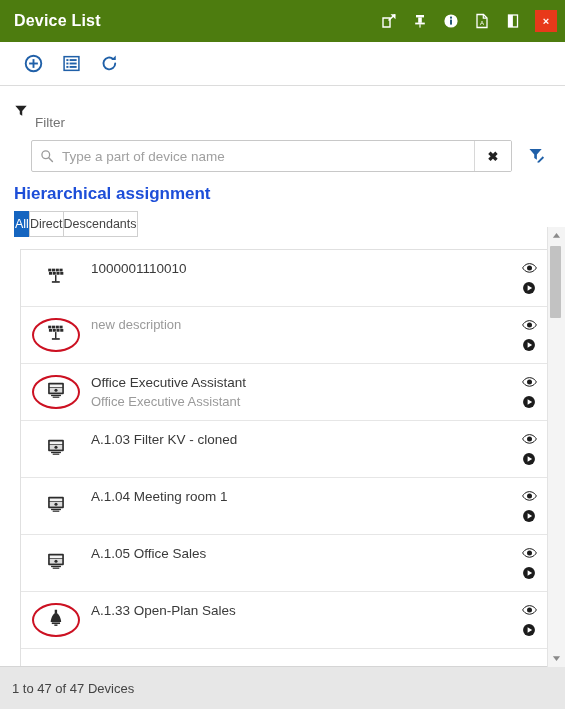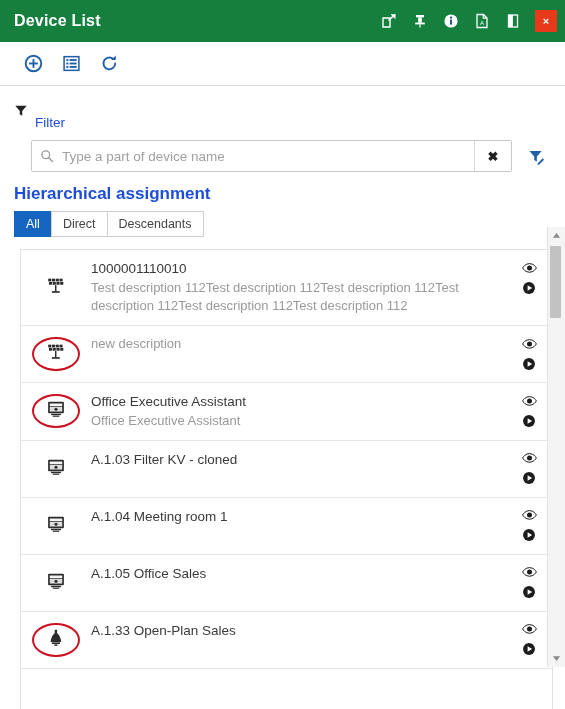--- a/index.html
+++ b/index.html
@@ -19,21 +19,21 @@
     height: 709px;
     display: flex;
     flex-direction: column;
     position: relative;
     background: #fff;
   }
 
   
   .titlebar {
     height: 42px;
-    background: #15803d;
+    background: #4d7c0f;
     display: flex;
     align-items: center;
     justify-content: space-between;
     padding: 0 0 0 14px;
     flex: 0 0 auto;
   }
   .titlebar-title {
     color: #ffffff;
     font-size: 16px;
     font-weight: bold;
@@ -95,27 +95,27 @@
     flex: 0 0 auto;
     background: #fff;
   }
   .filter-head {
     display: flex;
     align-items: center;
     margin-bottom: 10px;
   }
   .filter-head-label {
     font-size: 13.5px;
-    color: #1d4ed8;
+    color: #737373;
     margin-left: 7px;
     margin-top: 19px;
   }
   .search-row {
     display: flex;
-    align-items: flex-end;
+    align-items: flex-start;
     padding-left: 17px;
   }
   .search-box {
     flex: 1 1 auto;
     display: flex;
     align-items: stretch;
     border: 1px solid #c8c8c8;
     height: 30px;
     background: #fff;
     border-radius: 2px;
@@ -170,21 +170,21 @@
     margin: 12px 0 7px 0;
   }
   .segmented {
     display: flex;
     height: 26px;
     margin-bottom: 12px;
   }
   .seg {
     border: 1px solid #cfcfcf;
     border-right: 0;
-    padding: 0 11px;
+    padding: 0 0;
     display: flex;
     align-items: center;
     justify-content: center;
     font-size: 12.5px;
     color: #444;
     background: #fff;
     cursor: pointer;
     box-sizing: border-box;
   }
   .seg:last-child { border-right: 1px solid #cfcfcf; }
@@ -464,21 +464,20 @@
                   <rect x="8.4" y="7.6" width="3.4" height="3"></rect>
                   <rect x="12.5" y="7.6" width="3.4" height="3"></rect>
                   <rect x="16.6" y="7.6" width="3.4" height="3"></rect>
                   <rect x="10.9" y="11" width="1.6" height="7"></rect>
                   <rect x="7.5" y="17.6" width="8.6" height="1.8"></rect>
                 </g>
               </svg></span>
           </div>
           <div class="row-text">
             <div class="row-title">1000001110010</div>
-            <div class="row-desc">Test description 112Test description 112Test description 112Test description 112Test description 112Test description 112</div>
           </div>
           <div class="row-actions">
             <div class="act">
               <svg width="15" height="12" viewBox="0 0 18 13">
                 <path d="M9 1.2 C13.6 1.2 16.6 5 17.2 6.4 C16.6 7.8 13.6 11.6 9 11.6 C4.4 11.6 1.4 7.8 0.8 6.4 C1.4 5 4.4 1.2 9 1.2 z" fill="none" stroke="#1c1c1c" stroke-width="1.2"></path>
                 <circle cx="9" cy="6.4" r="3" fill="#1c1c1c"></circle>
               </svg>
             </div>
             <div class="act">
               <svg width="14" height="14" viewBox="0 0 16 16">
@@ -692,13 +691,16 @@
     <div class="sb-track">
       <div class="sb-thumb"></div>
     </div>
     <div class="sb-arrow">
       <svg width="9" height="9" viewBox="0 0 10 10">
           <path d="M5 7.8 L9 2.4 H1 z" fill="#8a8a8a"></path>
         </svg>
     </div>
   </div>
 
+  <div class="statusbar">
+    <span>1 to 47 of 47 Devices</span>
+  </div>
 </div>
 
 </body></html>

